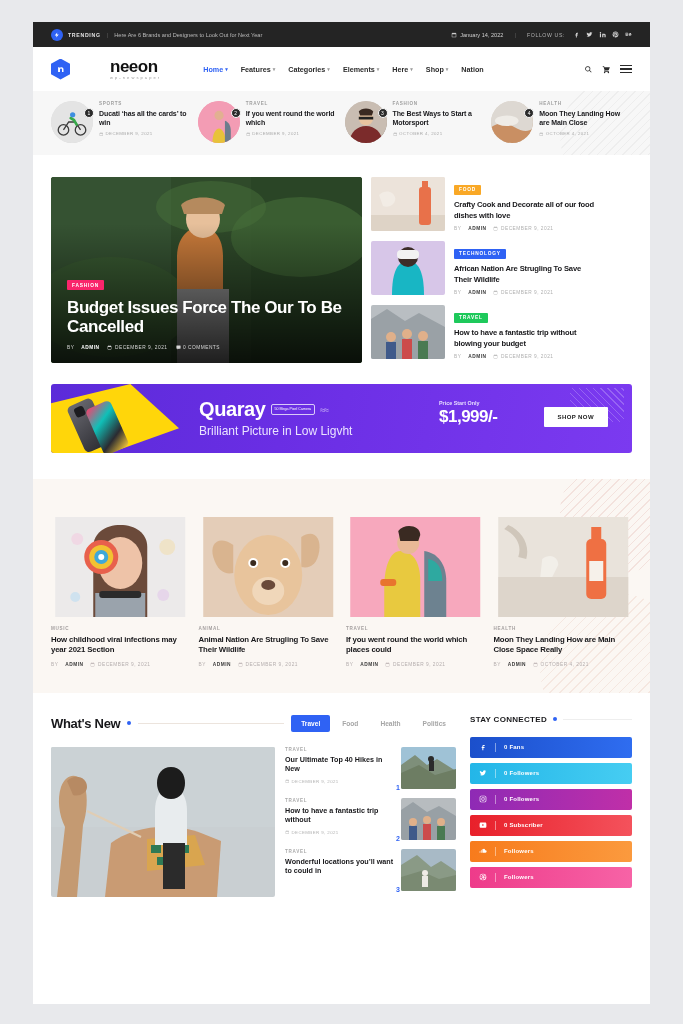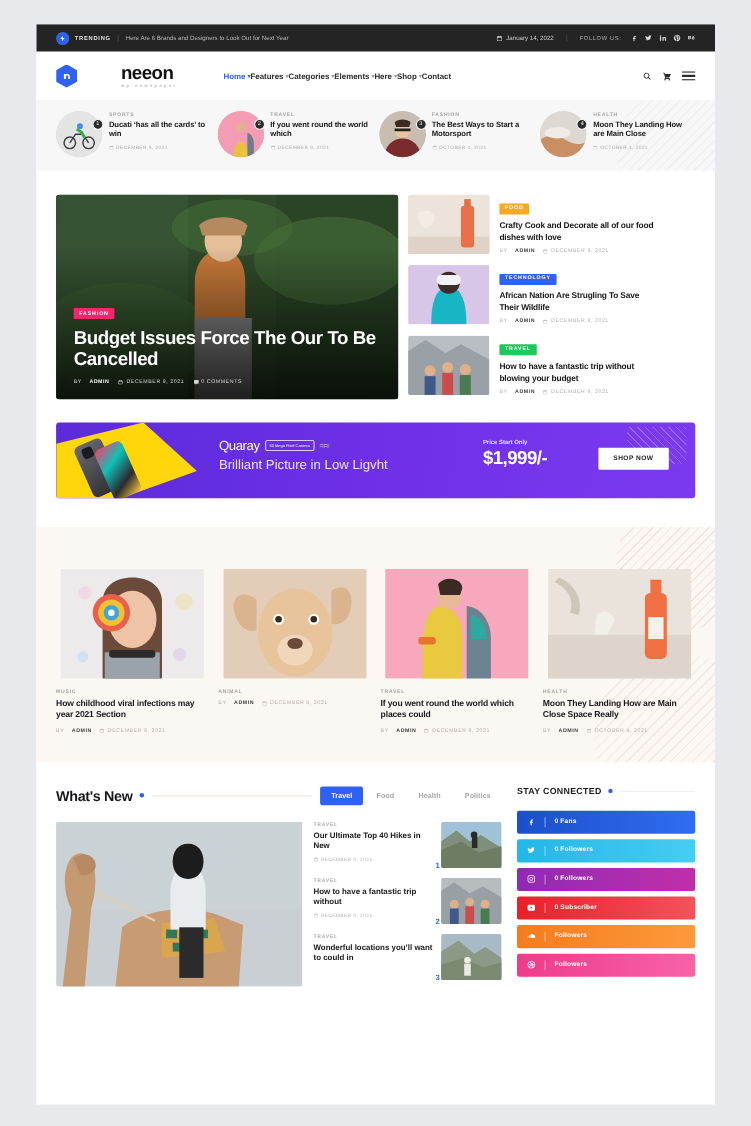--- a/index.html
+++ b/index.html
@@ -49,21 +49,21 @@
   .logo { display: flex; align-items: center; gap: 4px; }
   .logo-mark {
     width: 19px; height: 21px; background: #2f62f4;
     display: flex; align-items: center; justify-content: center;
     clip-path: polygon(50% 0%, 100% 25%, 100% 75%, 50% 100%, 0% 75%, 0% 25%);
   }
   .logo-mark svg { width: 10px; height: 10px; fill: #fff; }
   .logo-text { line-height: 1; margin-left: 36px; }
   .logo-name { font-size: 17px; font-weight: 800; color: #111; letter-spacing: -.5px; }
   .logo-sub { font-size: 4px; color: #9a9a9a; letter-spacing: 2.1px; margin-top: 1px; }
-  .nav { display: flex; align-items: center; margin-left: 42px; }
+  .nav { display: flex; align-items: center; gap: 13px; margin-left: 42px; }
   .nav-item {
     font-size: 7.2px; font-weight: 600; color: #2b2b2b;
     display: flex; align-items: center; gap: 2px; cursor: pointer;
   }
   .nav-item.active { color: #2f62f4; }
   .caret { font-size: 5px; color: #9a9a9a; }
   .nav-item.active .caret { color: #2f62f4; }
   .header-tools { margin-left: auto; display: flex; align-items: center; gap: 9px; }
   .header-tools svg { width: 9px; height: 9px; fill: #2b2b2b; }
   .burger { display: flex; flex-direction: column; gap: 2px; cursor: pointer; }
@@ -175,21 +175,21 @@
   .ad-phone .cam {
     position: absolute; left: 6px; top: 4px; width: 10px; height: 10px;
     border-radius: 3px; background: #1c1c20;
   }
   .ad-stripes {
     position: absolute; right: 8px; top: 4px; width: 54px; height: 34px;
     background: repeating-linear-gradient(45deg, rgba(255,255,255,.22) 0 1px, transparent 1px 5px);
   }
   .ad-brandcol { position: absolute; left: 148px; top: 14px; }
   .ad-brandrow { display: flex; align-items: center; gap: 5px; }
-  .ad-brand { font-size: 12px; font-weight: 400; color: #fff; letter-spacing: -.4px; }
+  .ad-brand { font-size: 20px; font-weight: 700; color: #fff; letter-spacing: -.4px; }
   .ad-chip {
     border: .8px solid rgba(255,255,255,.75); border-radius: 2px;
     padding: 2px 3px; font-size: 3.6px; color: #fff; line-height: 1.25; text-align: center;
   }
   .ad-wave { font-size: 9px; color: rgba(255,255,255,.6); letter-spacing: -1px; }
   .ad-tag { font-size: 12px; color: #eae3ff; margin-top: 3px; }
   .ad-pricecol { position: absolute; left: 388px; top: 16px; }
   .ad-pricelbl { font-size: 5.4px; color: #e6dcff; font-weight: 600; }
   .ad-price { font-size: 17px; font-weight: 800; color: #fff; margin-top: 1px; letter-spacing: -.5px; }
   .ad-btn {
@@ -347,21 +347,21 @@
       </div>
       <div class="nav-item">
         <span>Here</span>
         <span class="caret">▾</span>
       </div>
       <div class="nav-item">
         <span>Shop</span>
         <span class="caret">▾</span>
       </div>
       <div class="nav-item">
-        <span>Contact</span>
+        <span>Nation</span>
       </div>
     </div>
     <div class="header-tools">
       <svg viewBox="0 0 24 24">
           <path d="M10 3a7 7 0 104.2 12.6l4.6 4.6 1.4-1.4-4.6-4.6A7 7 0 0010 3zm0 2a5 5 0 110 10 5 5 0 010-10z"></path>
         </svg>
       <svg viewBox="0 0 24 24">
           <path d="M7 18a2 2 0 100 4 2 2 0 000-4zm10 0a2 2 0 100 4 2 2 0 000-4zM6.2 5l-.4-2H2v2h2.2l2.8 9.3-1 1.8c-.4.9.2 1.9 1.2 1.9h11v-2H8l.9-1.6h7.4c.8 0 1.4-.4 1.7-1.1L21 6H6.2z"></path>
         </svg>
       <div class="burger">
@@ -650,20 +650,21 @@
             <ellipse cx="65" cy="58" rx="34" ry="40" fill="#e8c49c"></ellipse>
             <ellipse cx="65" cy="74" rx="16" ry="14" fill="#f0d7ba"></ellipse>
             <ellipse cx="65" cy="68" rx="7" ry="5" fill="#6b4a3a"></ellipse>
             <circle cx="50" cy="46" r="5" fill="#fff"></circle>
               <circle cx="50" cy="46" r="3" fill="#3a2a1e"></circle>
             <circle cx="82" cy="46" r="5" fill="#fff"></circle>
               <circle cx="82" cy="46" r="3" fill="#3a2a1e"></circle>
           </svg>
         </div>
         <div class="story-cat">ANIMAL</div>
+        <div class="story-title">Animal Nation Are Strugling To Save Their Wildlife</div>
         <div class="meta">
           <span><i style="font-style:normal">BY</i>&nbsp;<b>ADMIN</b></span>
           <span>
             <svg viewBox="0 0 24 24">
                 <path d="M7 2v2H5a2 2 0 00-2 2v13a2 2 0 002 2h14a2 2 0 002-2V6a2 2 0 00-2-2h-2V2h-2v2H9V2H7zm12 7v10H5V9h14z"></path>
               </svg>
             <i style="font-style:normal">DECEMBER 9, 2021</i>
           </span>
         </div>
       </div>

